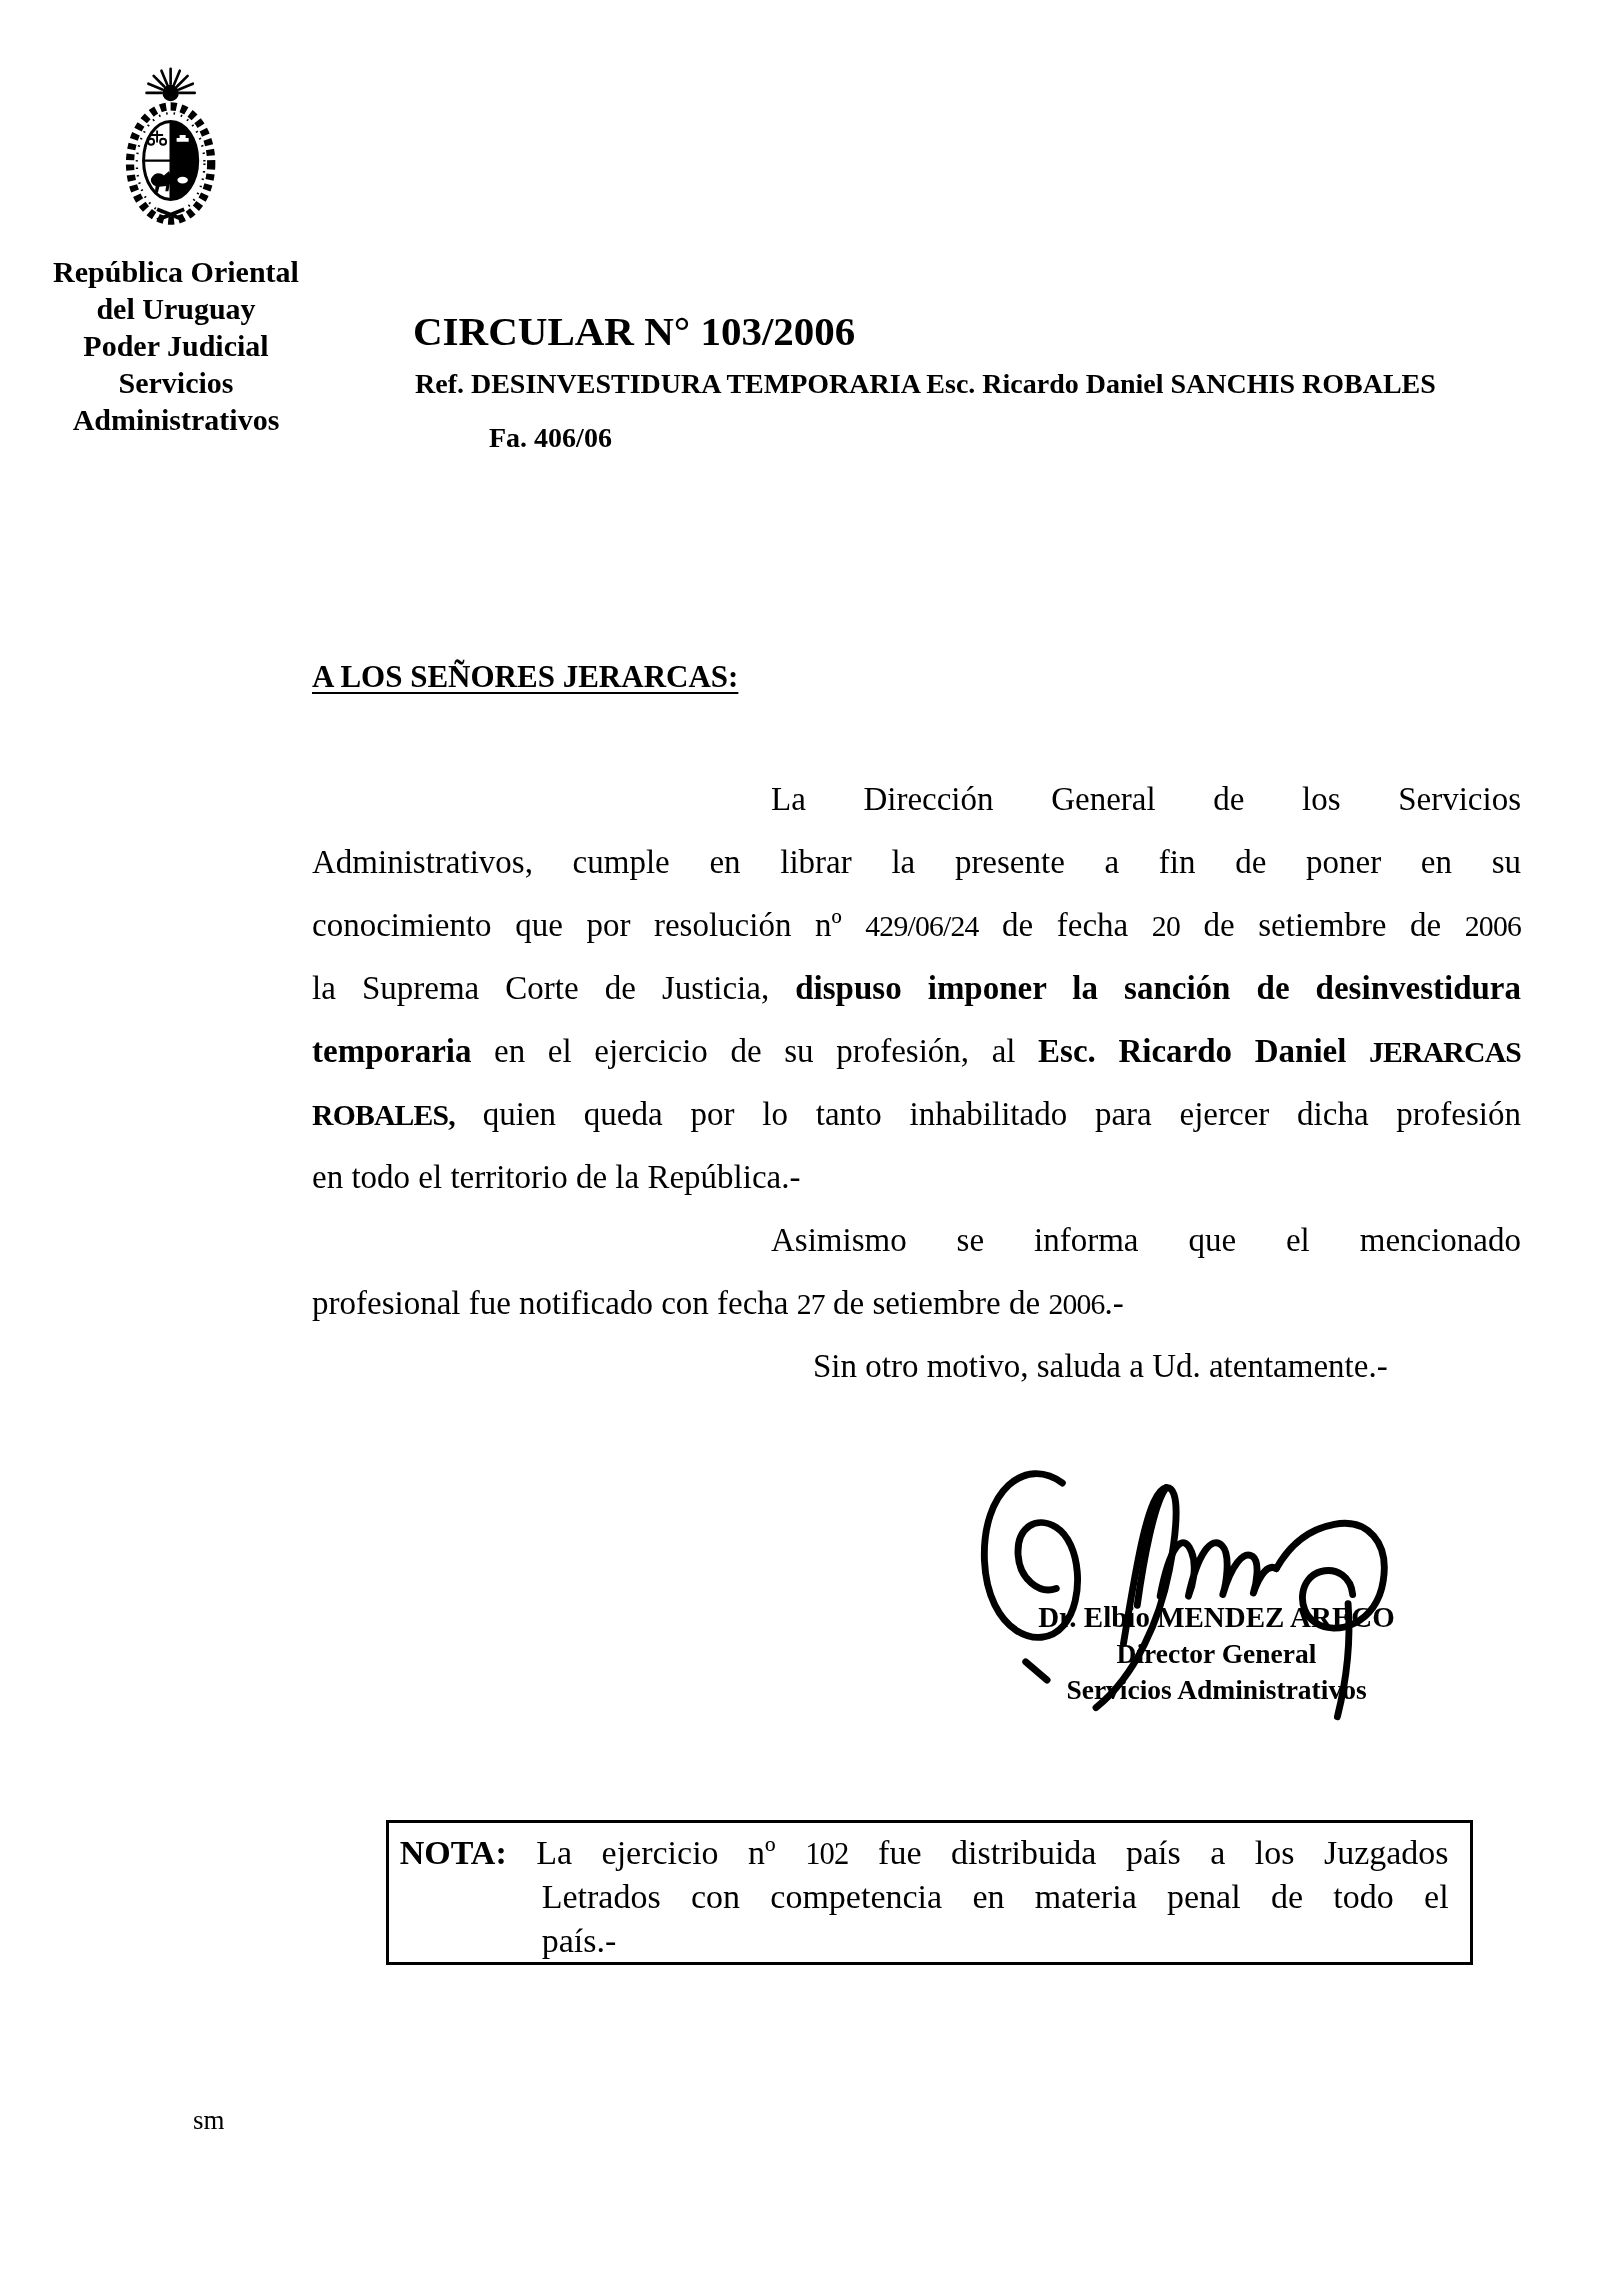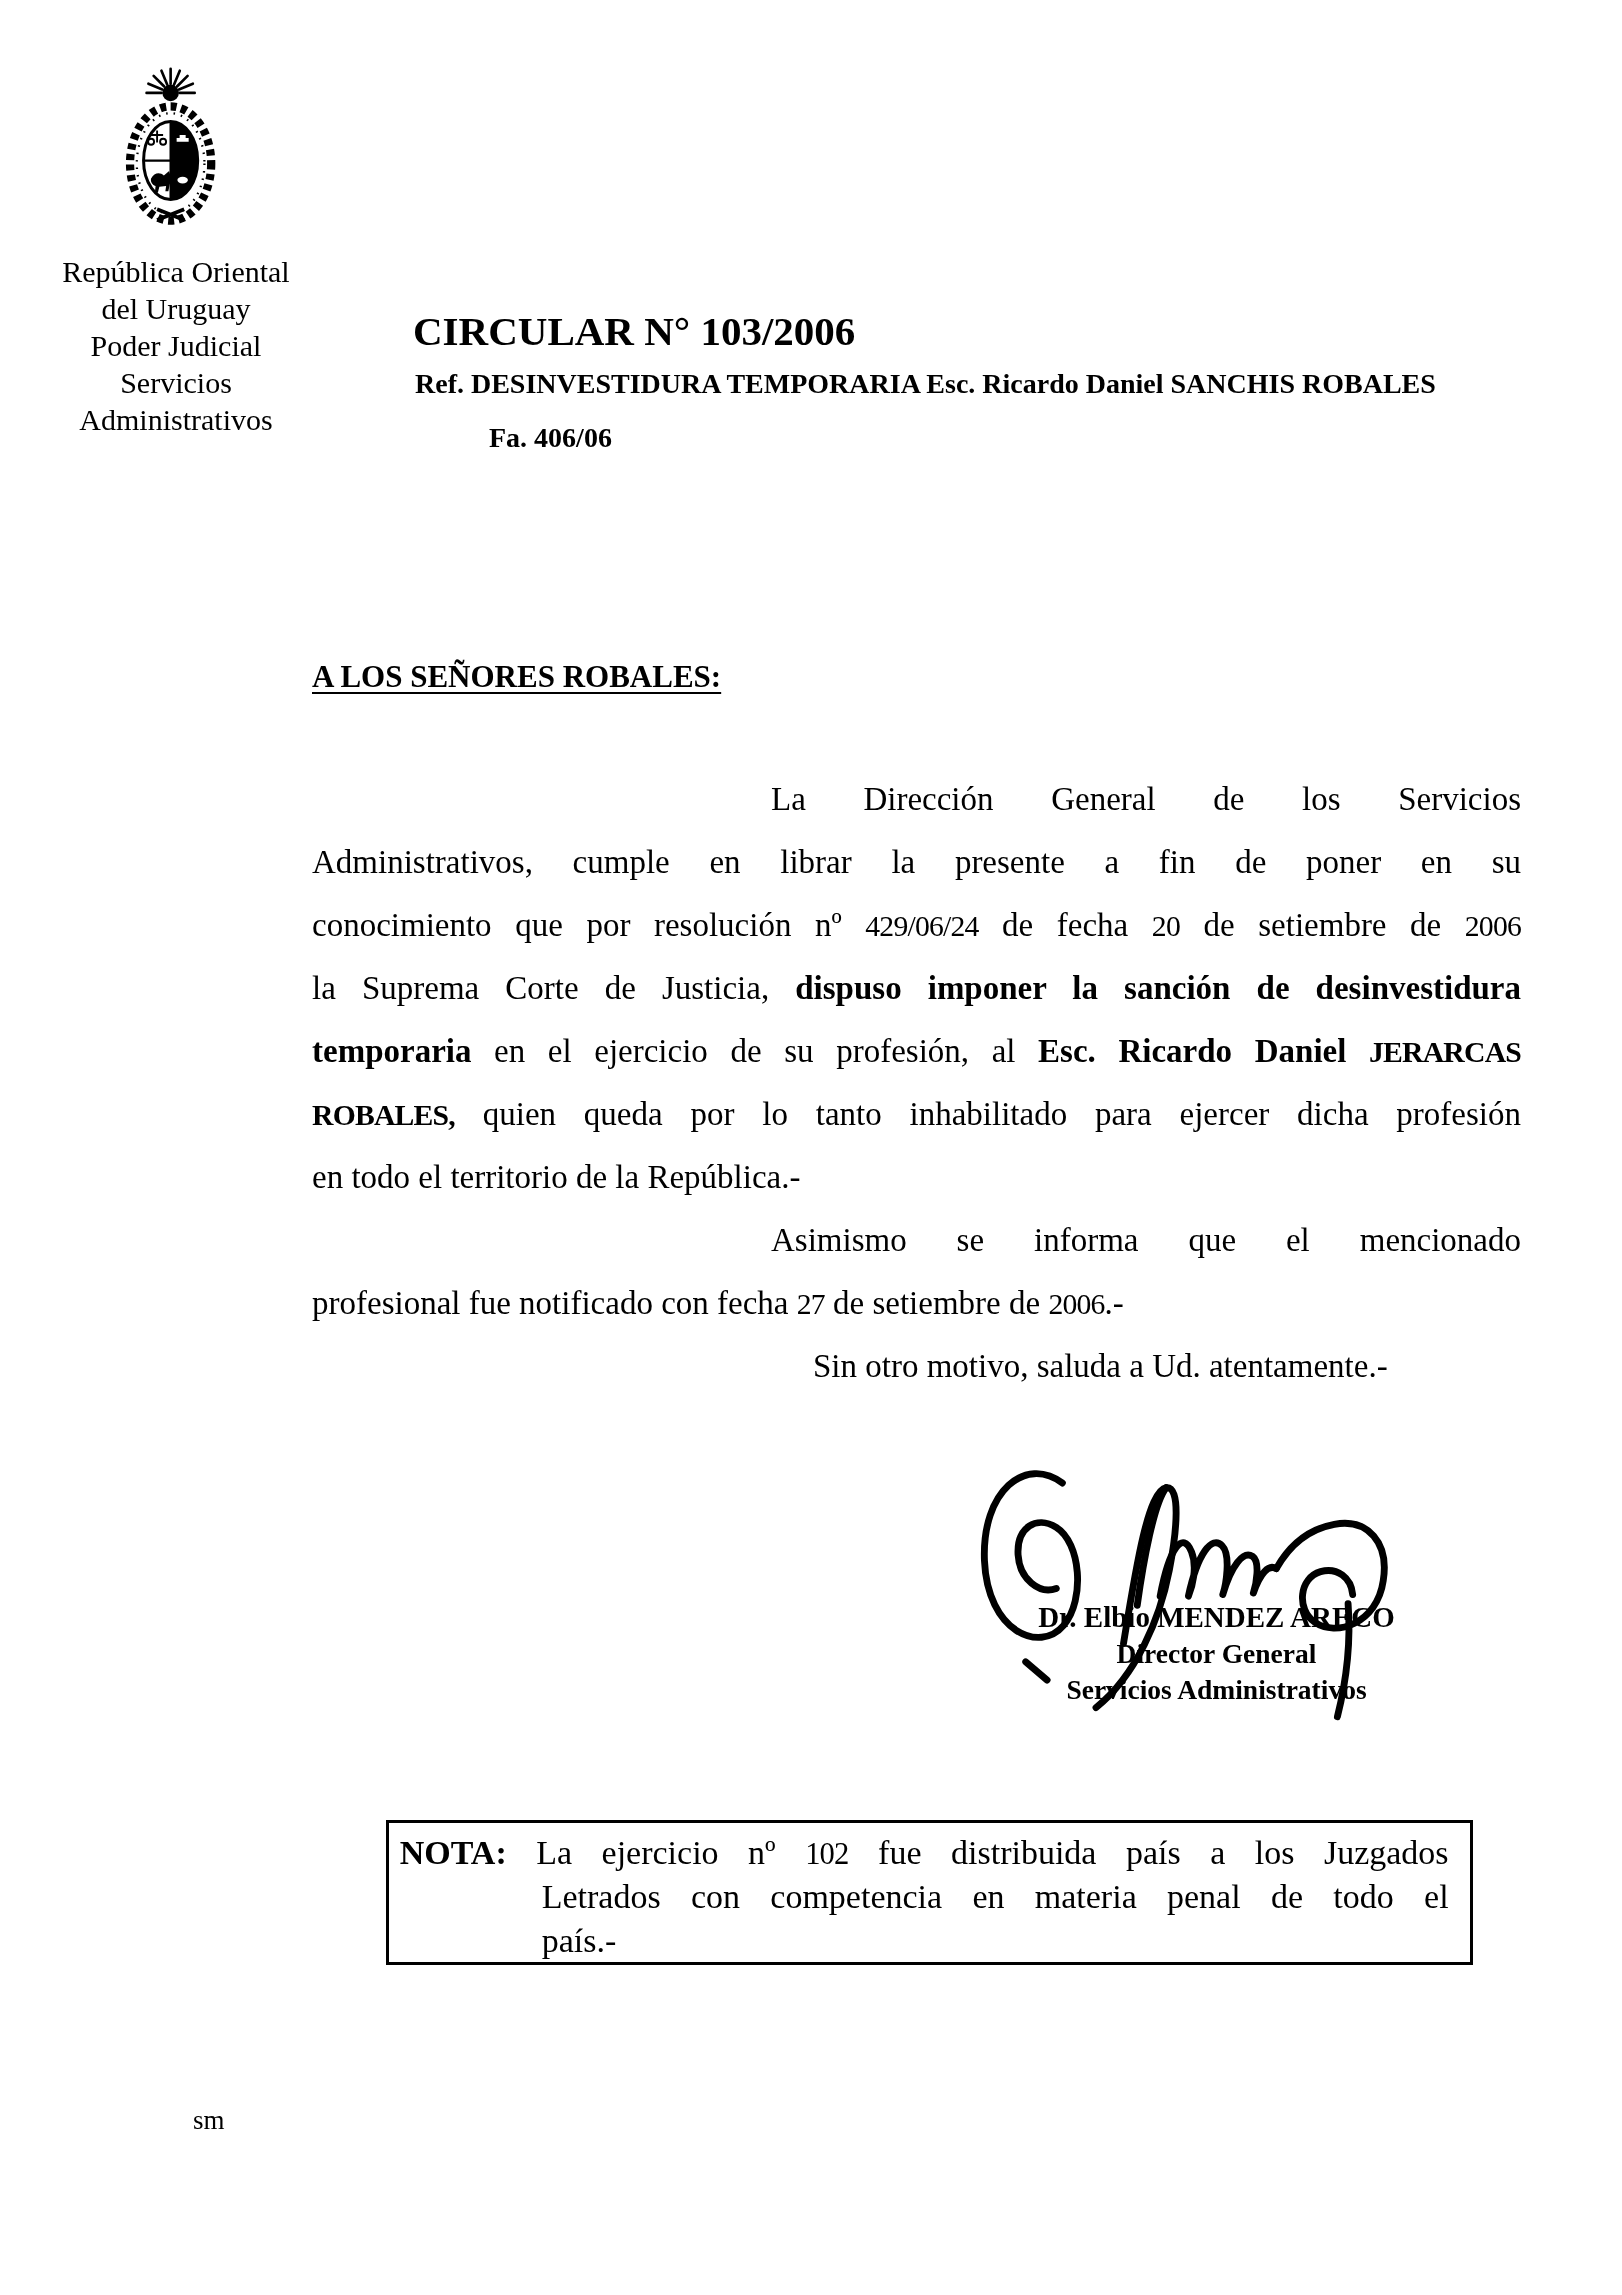--- a/index.html
+++ b/index.html
@@ -13,21 +13,21 @@
     color:#000;
     overflow:hidden;
   }
   .b{font-weight:bold;}
   .num{font-size:0.90em;letter-spacing:-0.8px;}
 
   
   .coat{position:absolute;left:109px;top:66px;width:124px;height:168px;}
   .inst{
     position:absolute;left:19px;top:253px;width:314px;
-    text-align:center;font-weight:normal;font-size:30px;line-height:37px;
+    text-align:center;font-weight:bold;font-size:30px;line-height:37px;
   }
 
   
   .circular{position:absolute;left:413px;top:312px;font-weight:bold;font-size:41px;line-height:38px;}
   .refline{position:absolute;left:415px;top:366px;font-weight:bold;font-size:28px;line-height:35px;}
   .faline{position:absolute;left:489px;top:420px;font-weight:bold;font-size:28px;line-height:35px;}
 
   .dateline{position:absolute;right:101px;top:540px;font-size:33px;line-height:40px;}
 
   .addressee{
@@ -106,21 +106,21 @@
     <div>Poder Judicial</div>
     <div>Servicios</div>
     <div>Administrativos</div>
   </div>
 
   <div class="circular">CIRCULAR N° 103/2006</div>
   <div class="refline">Ref. DESINVESTIDURA TEMPORARIA Esc. Ricardo Daniel SANCHIS ROBALES</div>
   <div class="faline">Fa. 406/06</div>
 
 
-  <div class="addressee">A LOS SEÑORES ROBALES:</div>
+  <div class="addressee">A LOS SEÑORES JERARCAS:</div>
 
   <div class="body">
     <div class="bl j ind"><span>La Dirección General de los Servicios</span></div>
     <div class="bl j"><span>Administrativos, cumple en librar la presente a fin de poner en su</span></div>
     <div class="bl j"><span>conocimiento que por resolución nº </span><span class="num">429/06/24</span><span> de fecha </span><span class="num">20</span><span> de setiembre de </span><span class="num">2006</span></div>
     <div class="bl j"><span>la Suprema Corte de Justicia, </span><span class="b">dispuso imponer la sanción de desinvestidura</span></div>
     <div class="bl j"><span class="b">temporaria</span><span> en el ejercicio de su profesión, al </span><span class="b">Esc. Ricardo Daniel </span><span class="b num">JERARCAS</span></div>
     <div class="bl j"><span class="b num">ROBALES,</span><span> quien queda por lo tanto inhabilitado para ejercer dicha profesión</span></div>
     <div class="bl"><span>en todo el territorio de la República.-</span></div>
     <div class="bl j ind"><span>Asimismo se informa que el mencionado</span></div>

